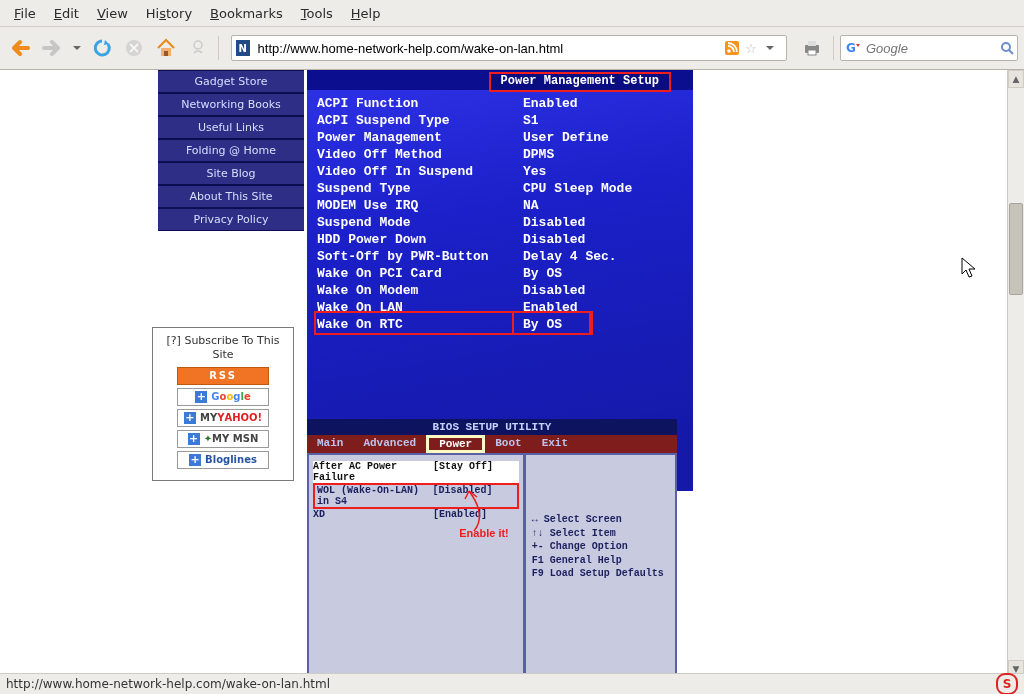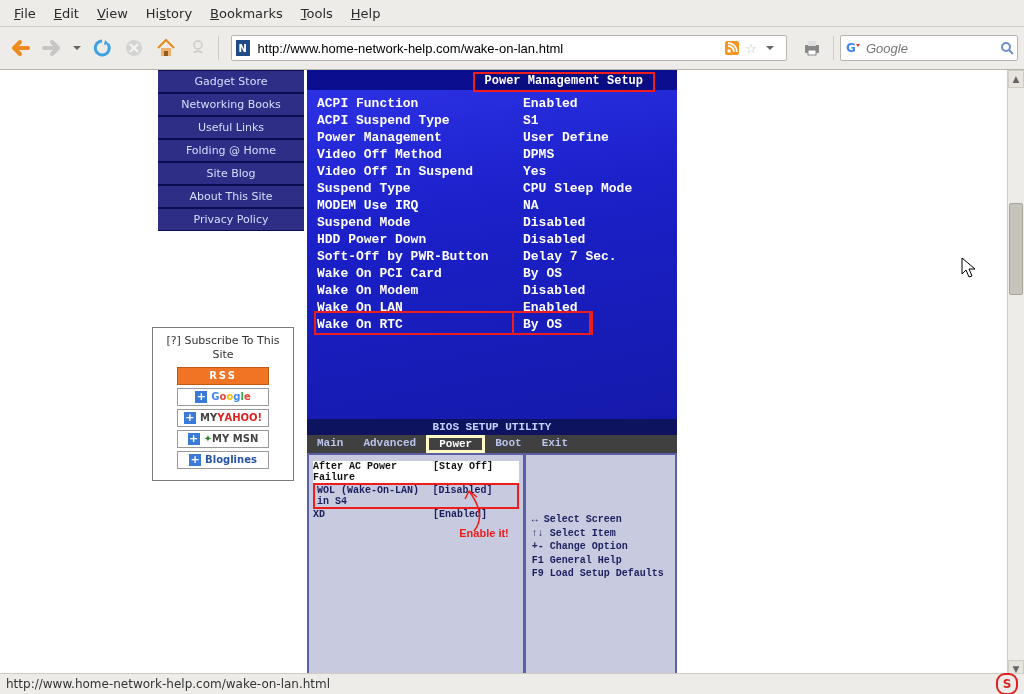--- a/index.html
+++ b/index.html
@@ -140,20 +140,21 @@
 
 
 .bios1 {
   position:absolute;
   left:307px; top:0;
   width:370px; height:421px;
   background: linear-gradient(170deg,#2f33e8 0%, #1b20c9 35%, #1519a8 90%);
   font-family: "Courier New", monospace;
   color:#fff;
   font-weight:bold;
+  padding-left:16px;
 }
 .bios1 .headerbar {
   position:absolute; top:0; left:0; right:0;
   background:#0b0e8e;
   height:20px;
 }
 .bios1 .pmbox {
   position:absolute; top:2px; right:22px;
   border:2px solid #f01d1d;
   background:rgba(10,12,120,0.6);
@@ -192,21 +193,21 @@
   font-size:11px;
   color:#dbe6ff;
 }
 .bios2 .topbar {
   background:#0e135f;color:#c6d2ff;
   text-align:center; font-size:11px;
   padding:2px 0;
   font-weight:bold;
 }
 .bios2 .tabs {
-  display:flex; background:#404040;
+  display:flex; background:#7f1d1d;
   font-weight:bold;
 }
 .bios2 .tab { padding:2px 10px; color:#bac4ec; font-size:11px;}
 .bios2 .tab.active {
   border:3px solid #fef9c3; color:#fff;
   padding:0 10px;
 }
 .bios2 .body {
   display:flex;
   background:#c8cbdf;
@@ -472,21 +473,21 @@
         <tr>
               <td class="k">Suspend Mode</td>
               <td class="v">Disabled</td>
             </tr>
         <tr>
               <td class="k">HDD Power Down</td>
               <td class="v">Disabled</td>
             </tr>
         <tr>
               <td class="k">Soft-Off by PWR-Button</td>
-              <td class="v">Delay 7 Sec.</td>
+              <td class="v">Delay 4 Sec.</td>
             </tr>
         <tr>
               <td class="k">Wake On PCI Card</td>
               <td class="v">By OS</td>
             </tr>
         <tr>
               <td class="k">Wake On Modem</td>
               <td class="v">Disabled</td>
             </tr>
         <tr>

